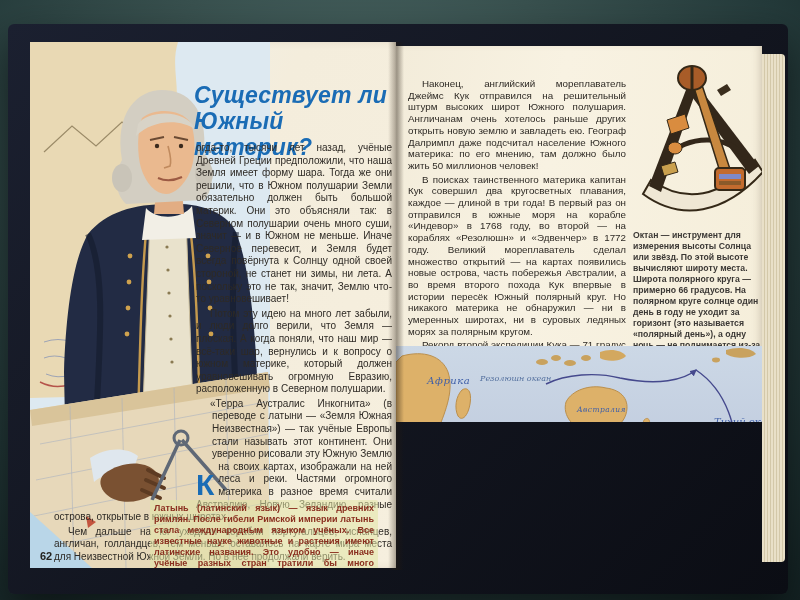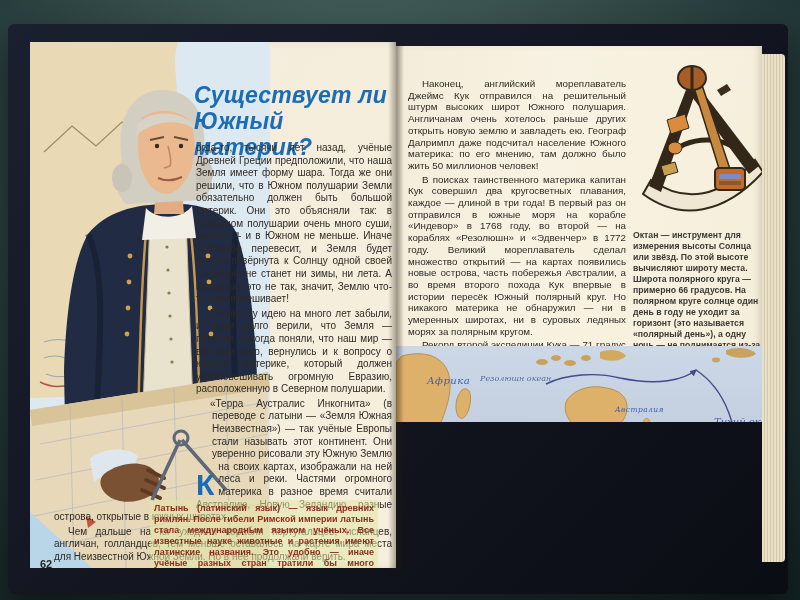--- a/index.html
+++ b/index.html
@@ -29,32 +29,32 @@
   .f1{float:left;width:142px;height:278px;}
   .f2{float:left;clear:left;width:158px;height:52px;}
   .f3{float:left;clear:left;width:142px;height:30px;}
   .para{margin:0 0 2px 0;}
   .ind{text-indent:14px;}
   .dropcap{float:left;font-size:30px;line-height:24px;font-weight:bold;color:#1a6cb5;margin:1px 4px 0 0;}
   .infobox{position:absolute;left:120px;top:458px;width:220px;padding:3px 4px;
     font-size:9px;line-height:11px;font-weight:bold;color:#8a2f1f;text-align:justify;
     background:rgba(226,229,166,.55);border-radius:2px;}
   .pagenum{position:absolute;font-size:11px;font-weight:bold;color:#24231f;}
-  .pn-left{left:10px;top:508px;margin-top:8px;}
+  .pn-left{left:10px;top:508px;}
   .pn-right{left:352px;top:509px;color:#1c1c1c;}
   
   .rp-text{position:absolute;left:12px;top:32px;width:218px;
     font-size:9.8px;line-height:11.7px;color:#2e2a25;text-align:justify;}
   .octant-caption{position:absolute;left:237px;top:184px;width:131px;
     font-size:8.7px;line-height:11px;font-weight:bold;color:#3b3835;text-align:left;}
   .map-label{position:absolute;font-family:"DejaVu Serif",serif;font-style:italic;
     color:#3f5fa8;font-size:8px;white-space:nowrap;}
   .lbl-africa{left:31px;top:329px;font-size:10px;letter-spacing:.5px;}
   .lbl-indian{left:84px;top:328px;color:#55719f;}
-  .lbl-australia{left:181px;top:359px;font-size:7.5px;letter-spacing:.4px;margin-left:38px;}
+  .lbl-australia{left:181px;top:359px;font-size:7.5px;letter-spacing:.4px;}
   .lbl-nz{left:190px;top:385px;font-size:10px;}
   .lbl-pacific{left:318px;top:370px;font-size:10px;}
   .lbl-polar{left:196px;top:430px;font-size:6.2px;color:#5a6a9a;}
   .map-caption{position:absolute;left:226px;top:459px;width:140px;
     font-family:"DejaVu Serif",serif;font-style:italic;font-size:7.3px;color:#55617a;white-space:nowrap;}
   .stain{position:absolute;left:10px;top:300px;width:220px;height:50px;border-radius:50%;
     background:radial-gradient(ellipse,rgba(205,170,110,.28),rgba(205,170,110,0) 70%);}
 </style>
 </head>
 <body>

